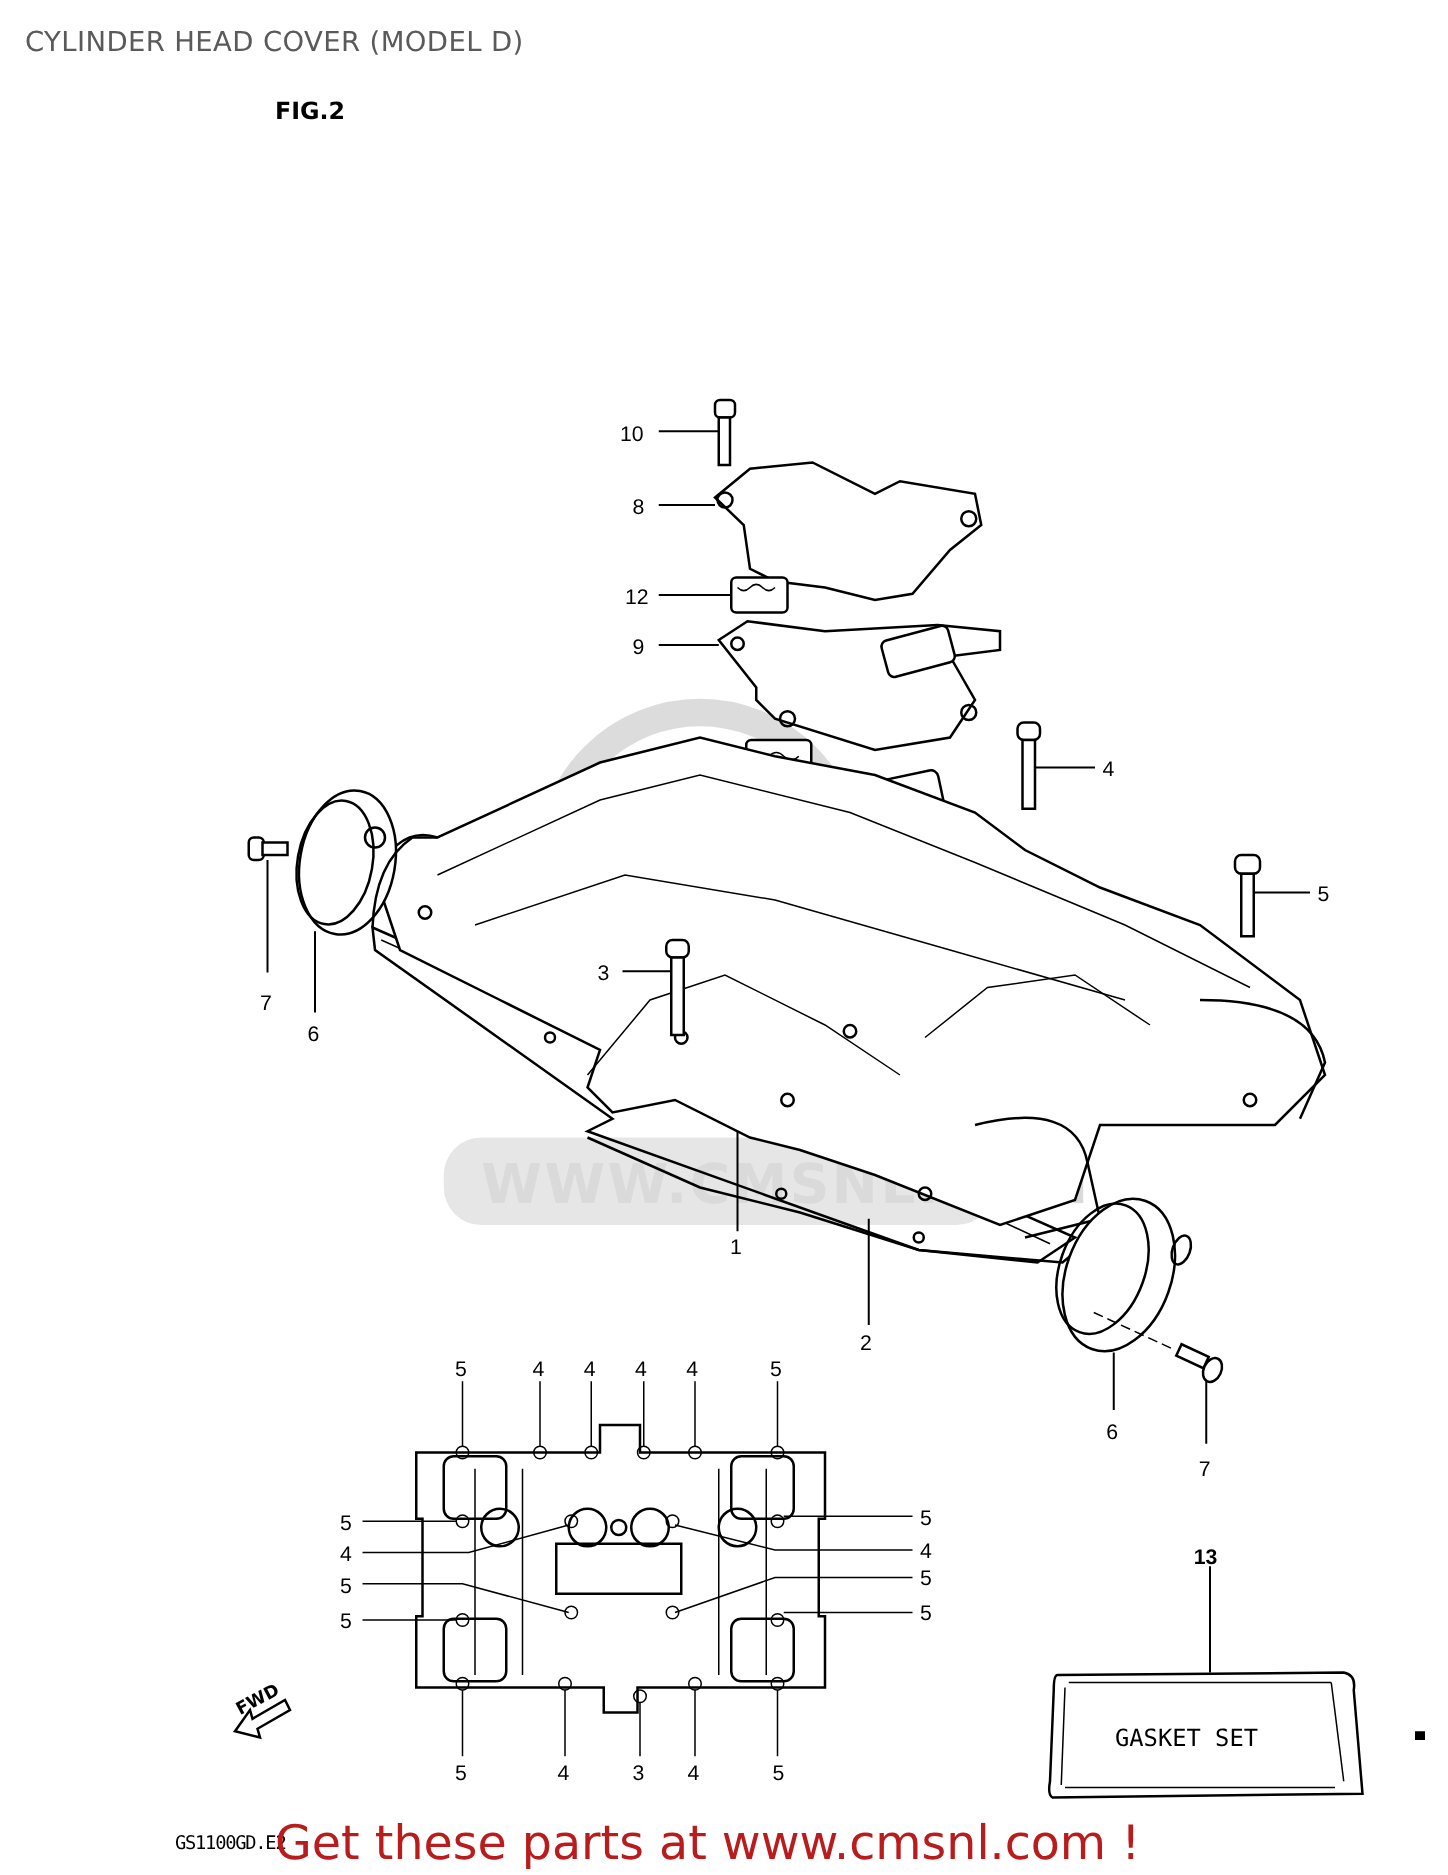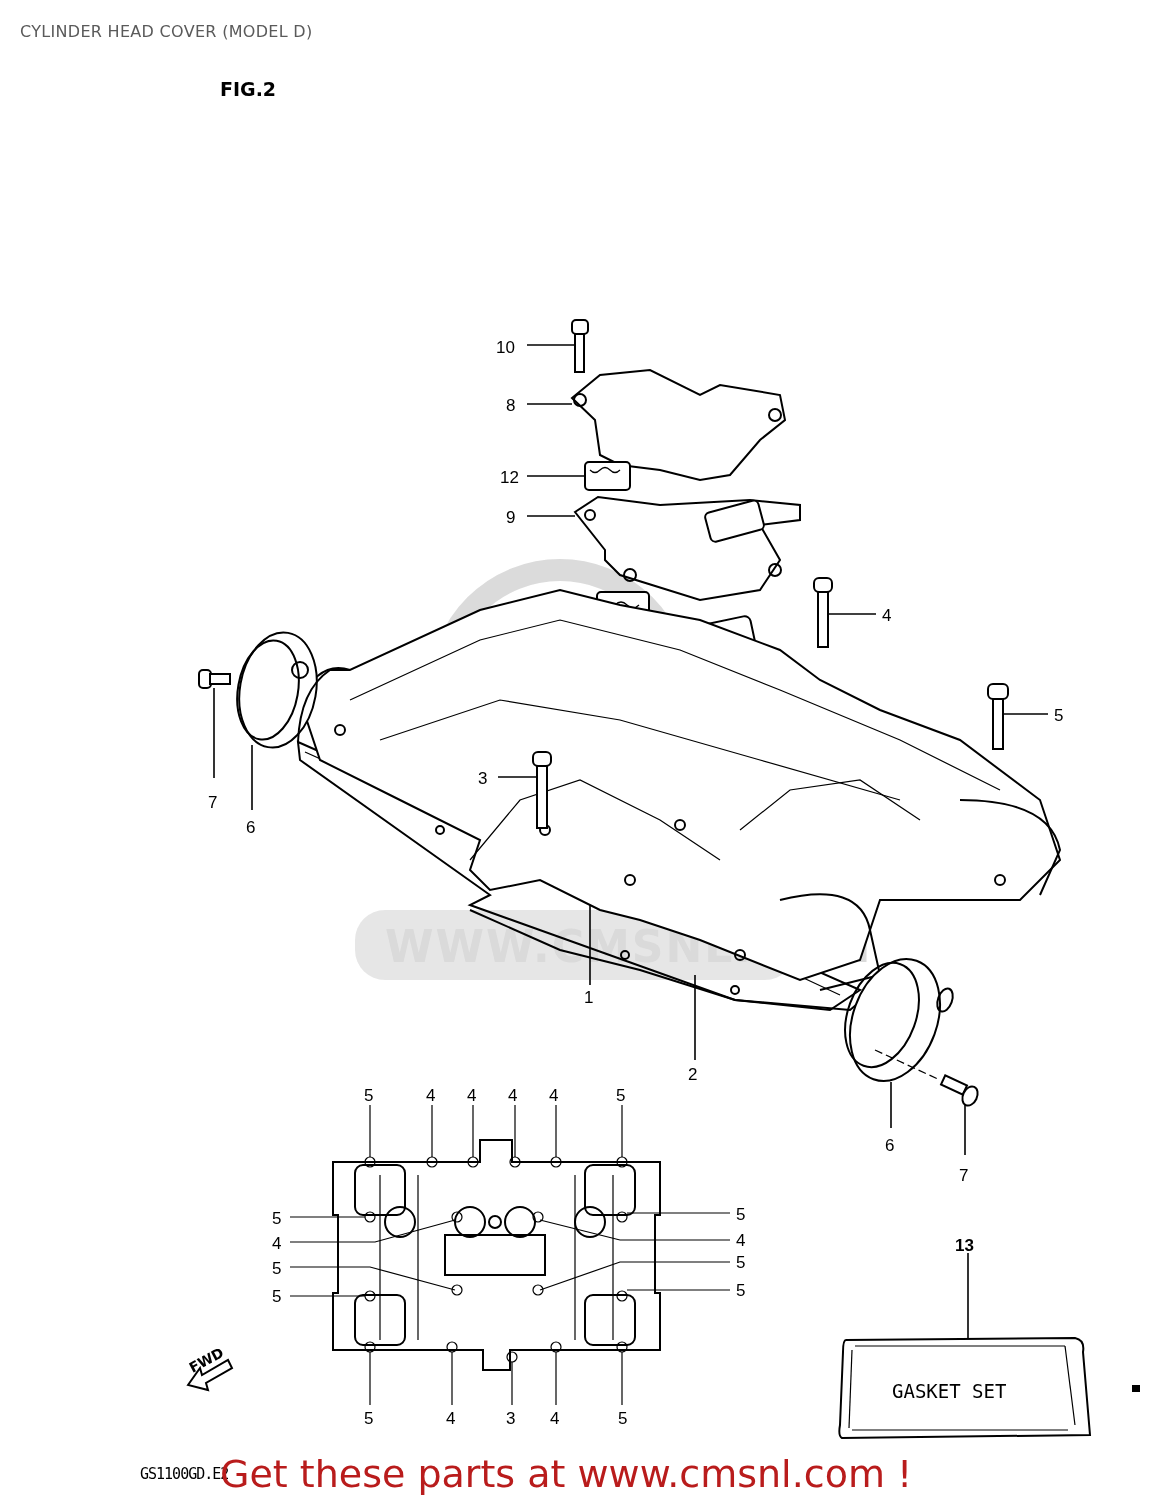--- a/index.html
+++ b/index.html
@@ -1,17 +1,17 @@
 <!DOCTYPE html>
 <html><head>
 <meta charset="utf-8">
 <style>
   html, body { margin:0; padding:0; background:#ffffff; }
   body { width:1158px; height:1500px; position:relative; overflow:hidden; font-family:"Liberation Sans", sans-serif; color:#000; }
-  .title { position:absolute; left:20px; top:22px; font-size:16px; color:#5a5a5a; letter-spacing:0.3px; font-family:"DejaVu Sans", sans-serif; }
+  .title { position:absolute; left:20px; top:22px; font-size:22px; color:#5a5a5a; letter-spacing:0.3px; font-family:"DejaVu Sans", sans-serif; }
   .fig { position:absolute; left:220px; top:78px; font-size:19px; font-weight:bold; font-family:"DejaVu Sans", sans-serif; }
   svg.diagram { position:absolute; left:0; top:0; }
   .callout { font-family:"Liberation Sans", sans-serif; font-size:17px; fill:#000; }
   .small-callout { font-family:"Liberation Sans", sans-serif; font-size:17px; fill:#000; }
   .line { stroke:#000; stroke-width:1.6; fill:none; }
   .thin { stroke:#000; stroke-width:1.2; fill:none; }
   .part { stroke:#000; stroke-width:2; fill:#fff; }
   .partnf { stroke:#000; stroke-width:2; fill:none; }
   .watermark { fill:none; stroke:#d8d8d8; stroke-width:22; }
   .wm-text { font-family:"DejaVu Sans", sans-serif; font-weight:bold; font-size:44px; fill:#d6d6d6; letter-spacing:2px; }

